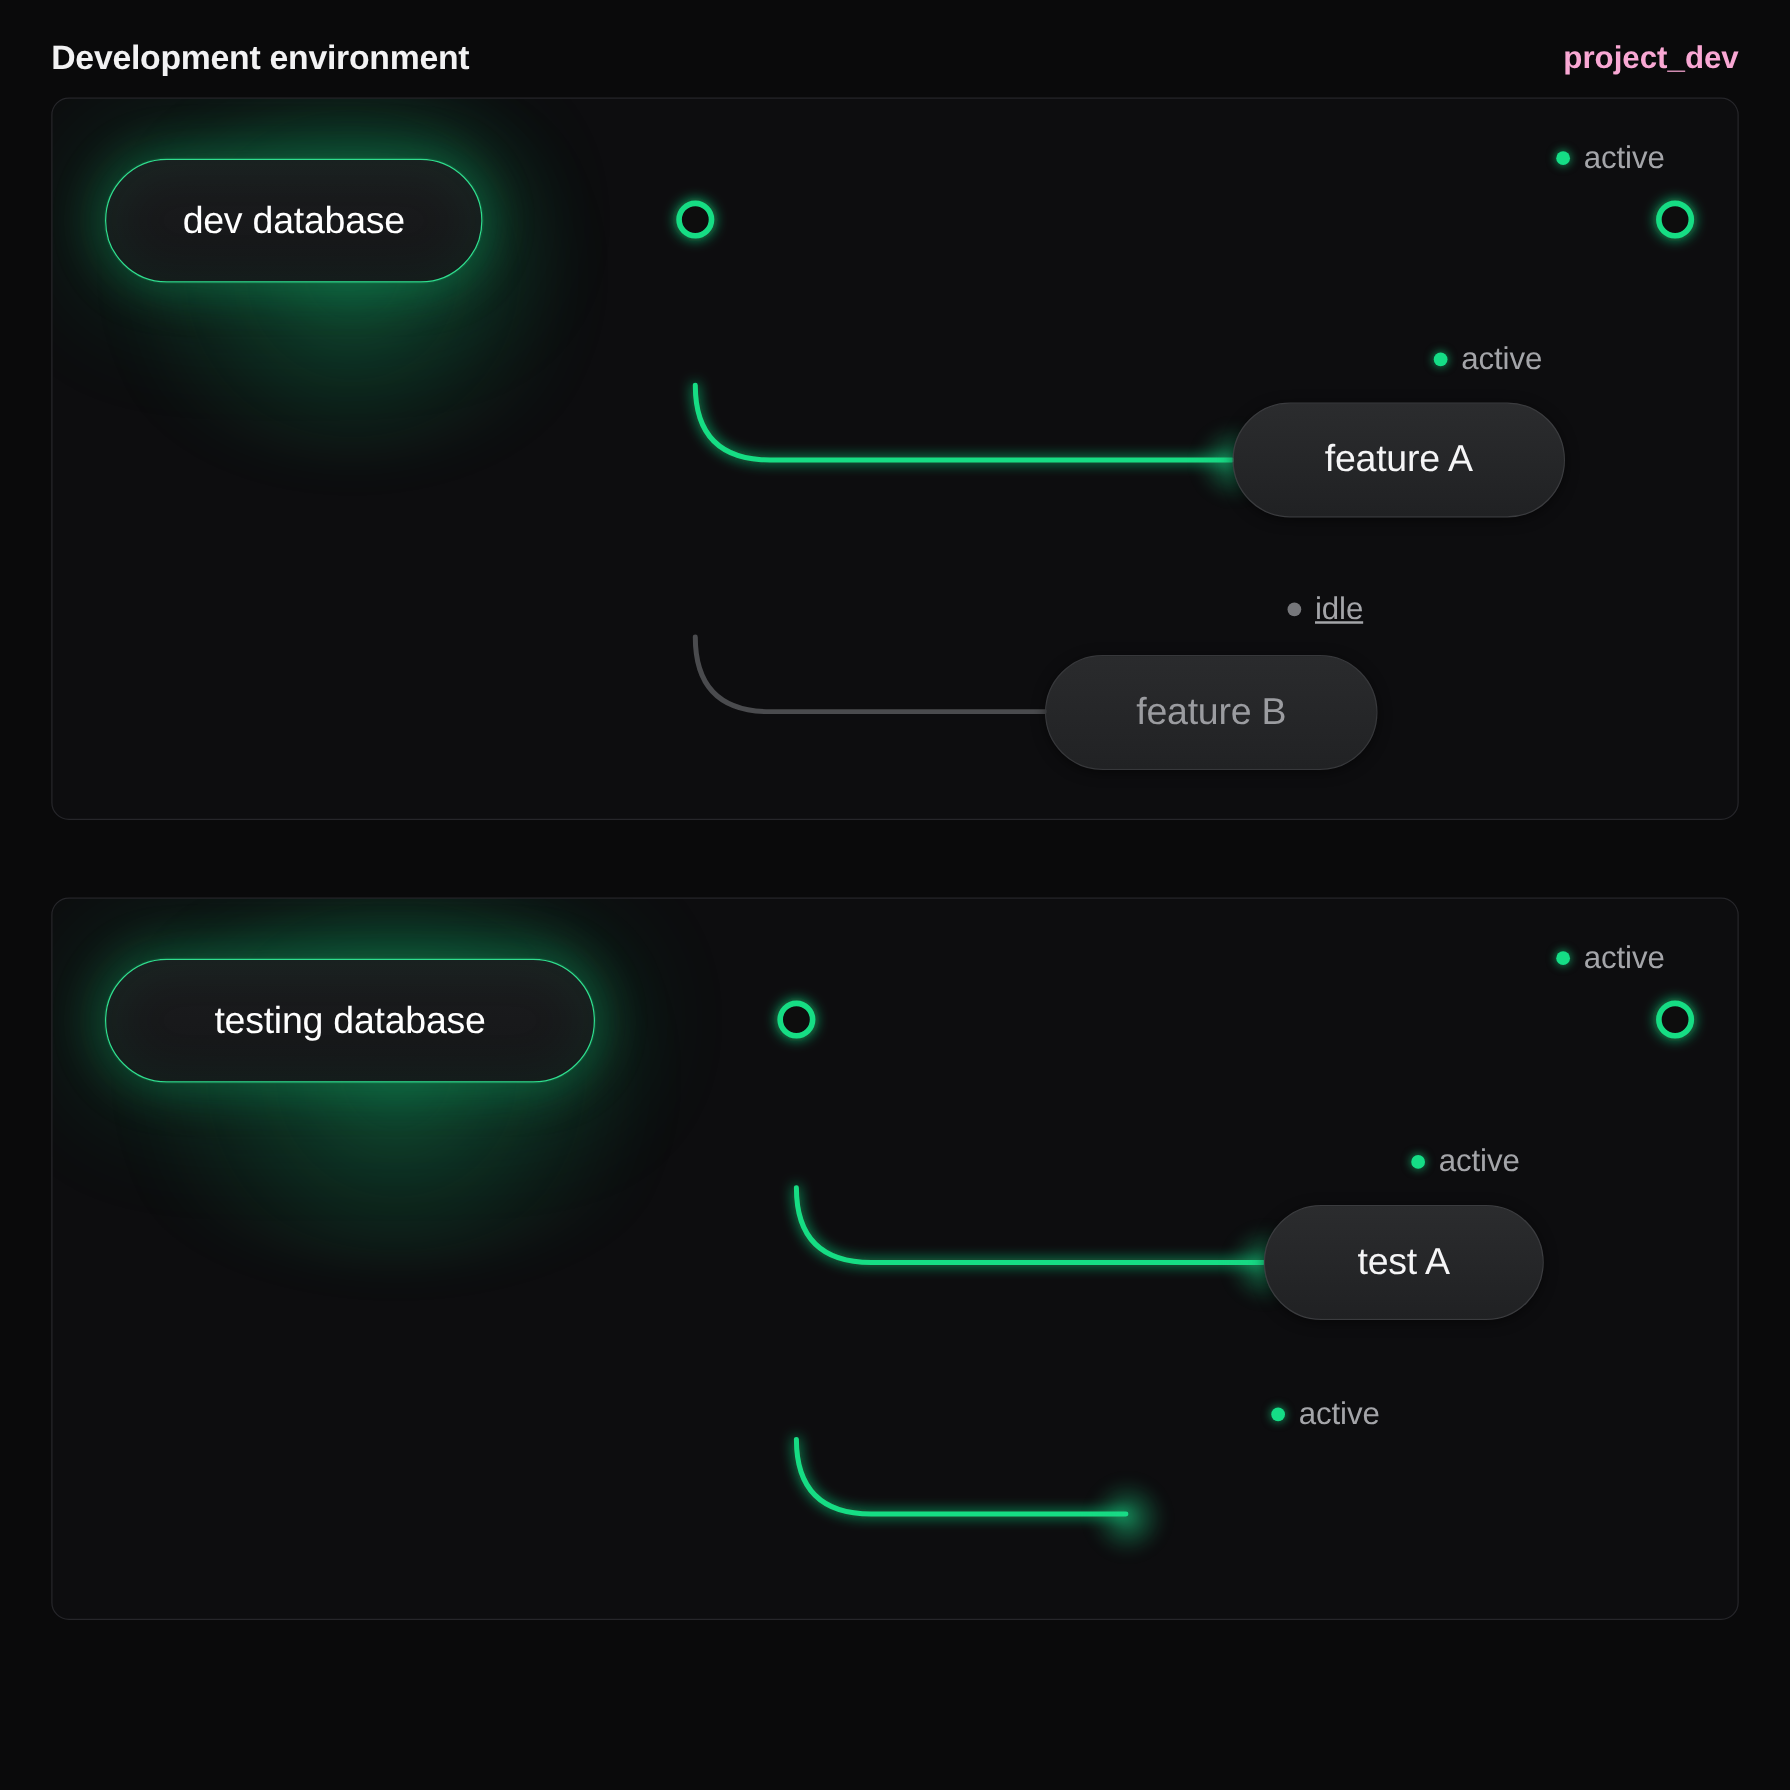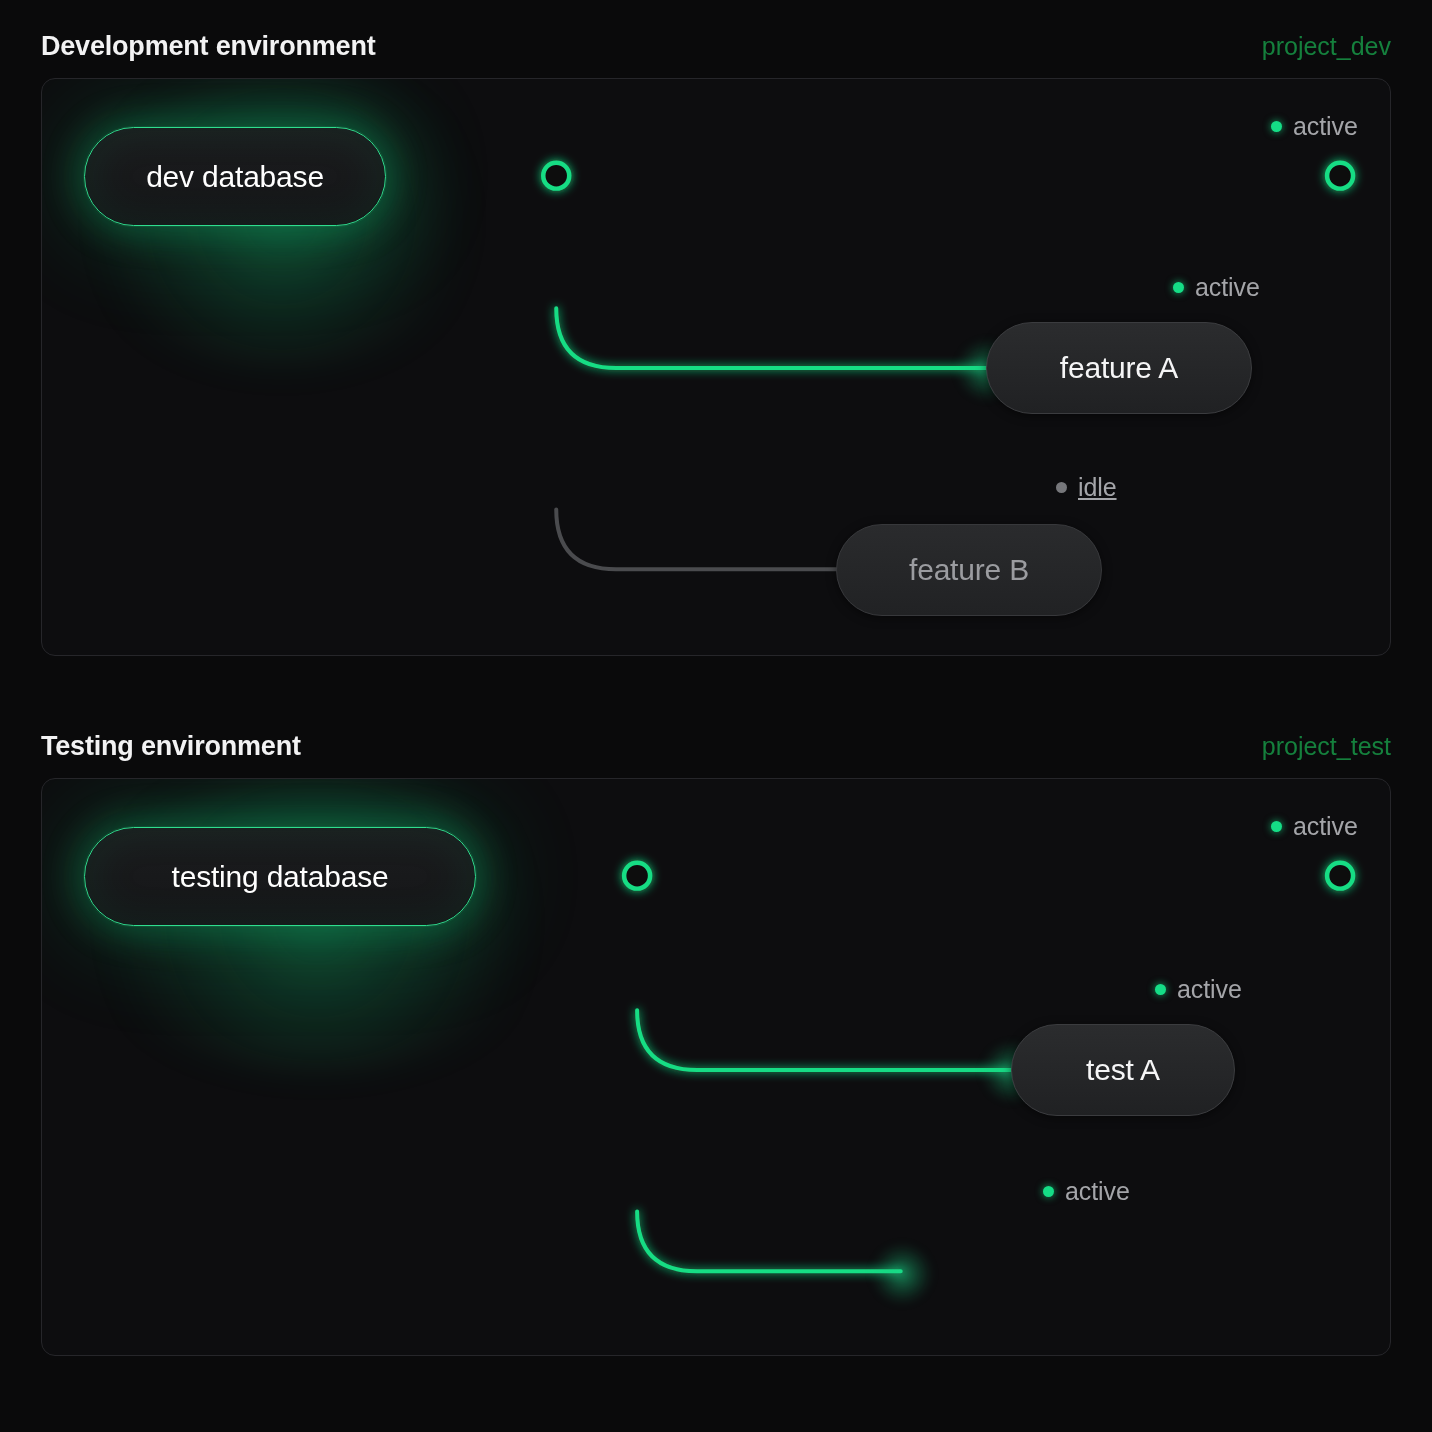--- a/index.html
+++ b/index.html
@@ -41,22 +41,22 @@
   .section-title {
     font-size: 27px;
     font-weight: bold;
     color: #f2f2f3;
     letter-spacing: -0.2px;
     line-height: 1;
   }
 
   .section-project {
     font-size: 25px;
-    font-weight: normal;
-    color: #15803d;
+    font-weight: bold;
+    color: #f9a8d4;
     letter-spacing: 0px;
     line-height: 1;
     padding-bottom: 1px;
   }
 
   
   .env-card {
     position: relative;
     margin: 18px 41px 0 41px;
     height: 578px;
@@ -150,21 +150,20 @@
   }
 
   
   .status {
     position: absolute;
     display: flex;
     align-items: center;
     gap: 11px;
     z-index: 5;
     white-space: nowrap;
-    margin-left: 26px;
   }
   .status-dot {
     width: 11px; height: 11px;
     border-radius: 50%;
     flex: none;
   }
   .status.active .status-dot {
     background: #15dd86;
     box-shadow: 0 0 7px 1px rgba(21,221,134,0.55);
   }
@@ -249,24 +248,20 @@
       <div class="status idle" style="left:988px; top:396px;">
         <span class="status-dot"></span>
         <span class="status-text">idle</span>
       </div>
 
     </div>
   </div>
 
   <div class="section" id="section-test">
 
-    <div class="section-header">
-      <div class="section-title">Testing environment</div>
-      <div class="section-project">project_test</div>
-    </div>
 
     <div class="env-card" id="card-test">
 
       <svg class="graph-svg" viewBox="0 0 1350 578" preserveAspectRatio="none">
         <defs>
           <filter id="glowB" x="-60%" y="-60%" width="220%" height="220%">
             <feGaussianBlur stdDeviation="5" result="b"></feGaussianBlur>
             <feMerge>
                 <feMergeNode in="b"></feMergeNode>
                 <feMergeNode in="SourceGraphic"></feMergeNode>

